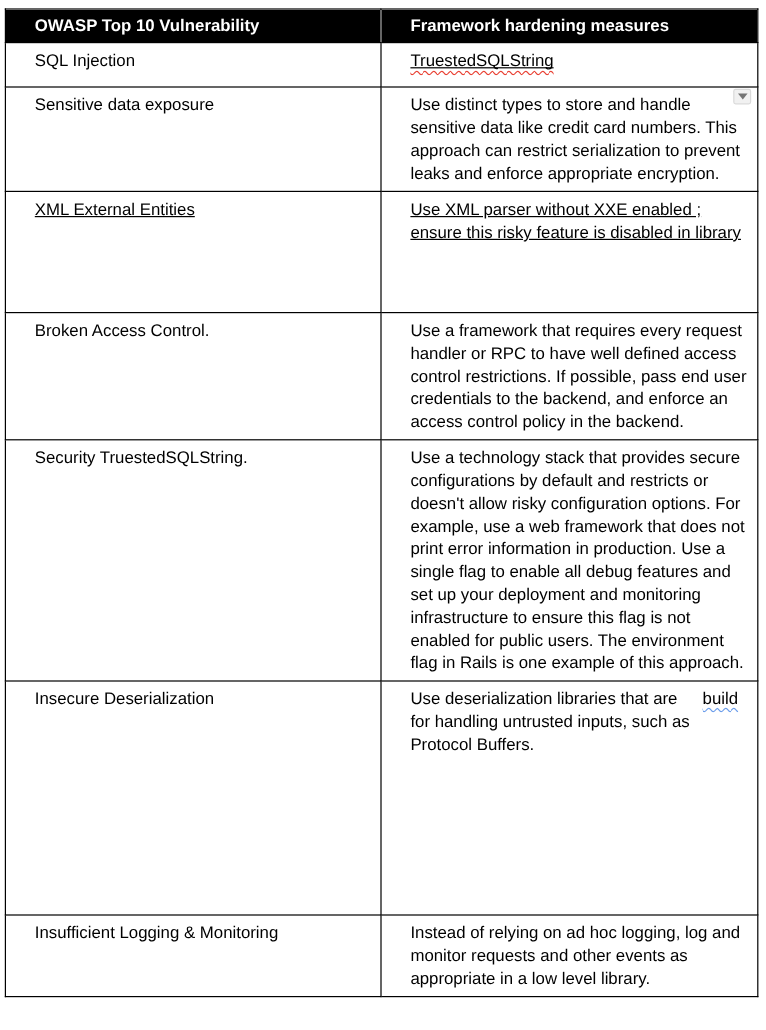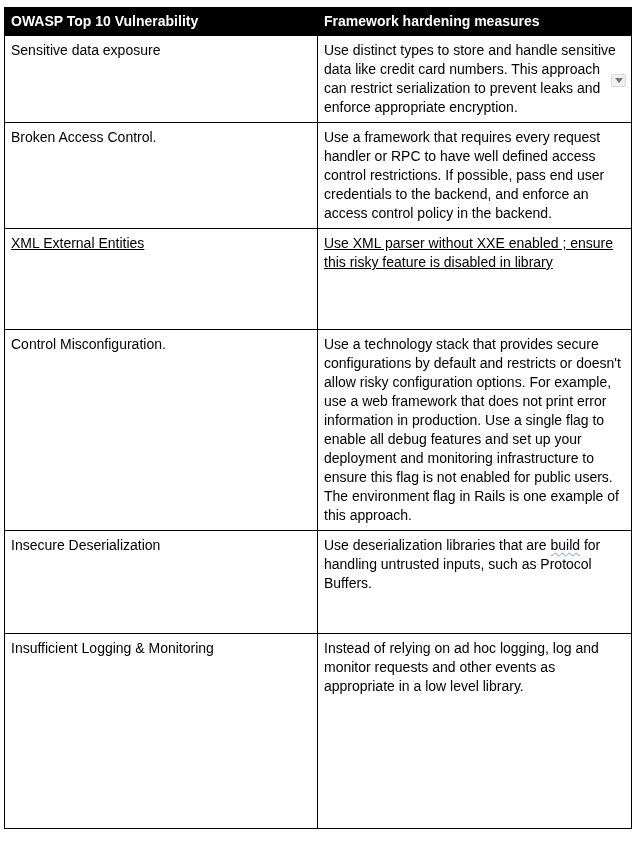--- a/index.html
+++ b/index.html
@@ -21,21 +21,21 @@
     top: 7px;
     width: 627px;
     border-collapse: collapse;
     table-layout: fixed;
   }
   .doc-table th,
   .doc-table td {
     border: 1.5px solid #000000;
     vertical-align: top;
     text-align: left;
-    padding: 5px 8px 5px 6px;
+    padding: 5px 8px 5px 24px;
     font-size: 14px;
     line-height: 19px;
     font-weight: normal;
     overflow: hidden;
   }
   .doc-table thead th {
     background: #000000;
     color: #ffffff;
     font-weight: bold;
     height: 15px;
@@ -65,20 +65,21 @@
     text-decoration: underline wavy #e94235;
     text-decoration-skip-ink: none;
     text-decoration-thickness: 1px;
     text-underline-offset: 3px;
   }
   .grammar {
     text-decoration: underline wavy #6d9eeb;
     text-decoration-skip-ink: none;
     text-decoration-thickness: 1px;
     text-underline-offset: 2px;
+    margin-left: 17px;
   }
 
   .cell-menu-button {
     position: absolute;
     left: 611px;
     top: 74px;
     width: 15px;
     height: 13px;
     background: #f1f1f1;
     border: 1px solid #dadada;
@@ -107,33 +108,37 @@
     <col style="width: 314px;">
   </colgroup>
   <thead>
     <tr>
       <th>OWASP Top 10 Vulnerability</th>
       <th>Framework hardening measures</th>
     </tr>
   </thead>
   <tbody>
       <tr>
+        <td class="vuln-cell">SQL Injection</td>
+        <td><span class="underline"><span class="misspelled">TruestedSQLString</span></span></td>
+      </tr>
+      <tr>
         <td class="vuln-cell">Sensitive data exposure</td>
         <td><span>Use distinct types to store and handle sensitive data like credit card numbers. This approach can restrict serialization to prevent leaks and enforce appropriate encryption.</span></td>
+      </tr>
+      <tr>
+        <td class="vuln-cell">XML External Entities</td>
+        <td><span>Use XML parser without XXE enabled ; ensure this risky feature is disabled in library</span></td>
       </tr>
       <tr>
         <td class="vuln-cell">Broken Access Control.</td>
         <td><span>Use a framework that requires every request handler or RPC to have well defined access control restrictions. If possible, pass end user credentials to the backend, and enforce an access control policy in the backend.</span></td>
       </tr>
       <tr>
-        <td class="vuln-cell">XML External Entities</td>
-        <td><span>Use XML parser without XXE enabled ; ensure this risky feature is disabled in library</span></td>
-      </tr>
-      <tr>
-        <td class="vuln-cell">Control Misconfiguration.</td>
+        <td class="vuln-cell">Security TruestedSQLString.</td>
         <td><span>Use a technology stack that provides secure configurations by default and restricts or doesn't allow risky configuration options. For example, use a web framework that does not print error information in production. Use a single flag to enable all debug features and set up your deployment and monitoring infrastructure to ensure this flag is not enabled for public users. The environment flag in Rails is one example of this approach.</span></td>
       </tr>
       <tr>
         <td class="vuln-cell">Insecure Deserialization</td>
         <td><span>Use deserialization libraries that are </span><span class="grammar">build</span><span> for handling untrusted inputs, such as Protocol Buffers.</span></td>
       </tr>
       <tr>
         <td class="vuln-cell">Insufficient Logging &amp; Monitoring</td>
         <td><span>Instead of relying on ad hoc logging, log and monitor requests and other events as appropriate in a low level library.</span></td>
       </tr>

